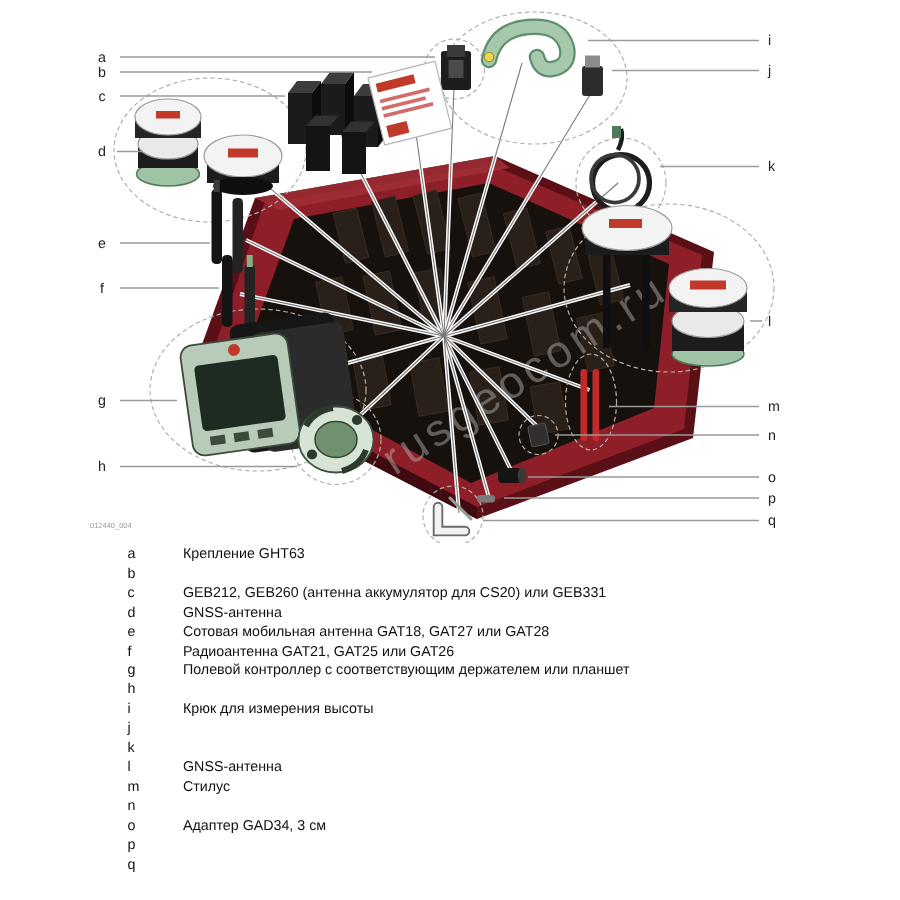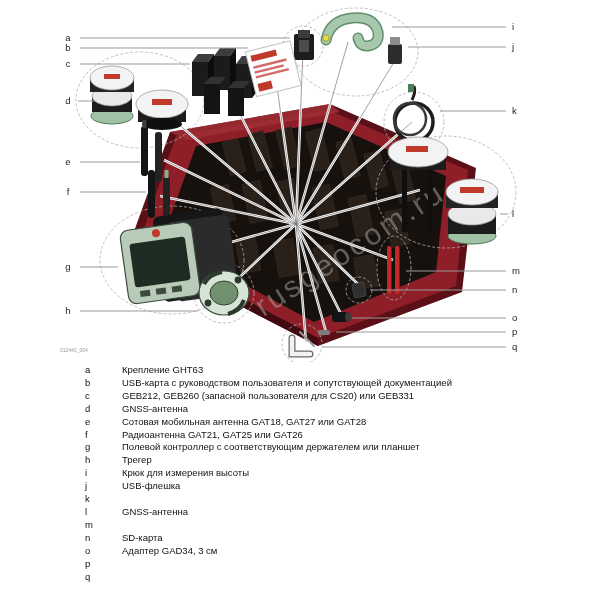--- a/index.html
+++ b/index.html
@@ -287,67 +287,64 @@
     <text class="cap" x="60" y="352">012440_004</text>
   </svg>
 
   <div class="legend">
     <div class="legend-row">
         <span class="legend-key">a</span>
         <span class="legend-text">Крепление GHT63</span>
       </div>
     <div class="legend-row">
         <span class="legend-key">b</span>
-        <span class="legend-text">USB-карта с руководством пользователя и сопутствующей документацией</span>
       </div>
     <div class="legend-row">
         <span class="legend-key">c</span>
-        <span class="legend-text">GEB212, GEB260 (запасной пользователя для CS20) или GEB331</span>
+        <span class="legend-text">GEB212, GEB260 (антенна аккумулятор для CS20) или GEB331</span>
       </div>
     <div class="legend-row">
         <span class="legend-key">d</span>
         <span class="legend-text">GNSS-антенна</span>
       </div>
     <div class="legend-row">
         <span class="legend-key">e</span>
         <span class="legend-text">Сотовая мобильная антенна GAT18, GAT27 или GAT28</span>
       </div>
     <div class="legend-row">
         <span class="legend-key">f</span>
         <span class="legend-text">Радиоантенна GAT21, GAT25 или GAT26</span>
       </div>
     <div class="legend-row">
         <span class="legend-key">g</span>
         <span class="legend-text">Полевой контроллер с соответствующим держателем или планшет</span>
       </div>
     <div class="legend-row">
         <span class="legend-key">h</span>
-        <span class="legend-text">Трегер</span>
       </div>
     <div class="legend-row">
         <span class="legend-key">i</span>
         <span class="legend-text">Крюк для измерения высоты</span>
       </div>
     <div class="legend-row">
         <span class="legend-key">j</span>
-        <span class="legend-text">USB-флешка</span>
       </div>
     <div class="legend-row">
         <span class="legend-key">k</span>
       </div>
     <div class="legend-row">
         <span class="legend-key">l</span>
         <span class="legend-text">GNSS-антенна</span>
       </div>
     <div class="legend-row">
         <span class="legend-key">m</span>
+        <span class="legend-text">Стилус</span>
       </div>
     <div class="legend-row">
         <span class="legend-key">n</span>
-        <span class="legend-text">SD-карта</span>
       </div>
     <div class="legend-row">
         <span class="legend-key">o</span>
         <span class="legend-text">Адаптер GAD34, 3 см</span>
       </div>
     <div class="legend-row">
         <span class="legend-key">p</span>
       </div>
     <div class="legend-row">
         <span class="legend-key">q</span>

